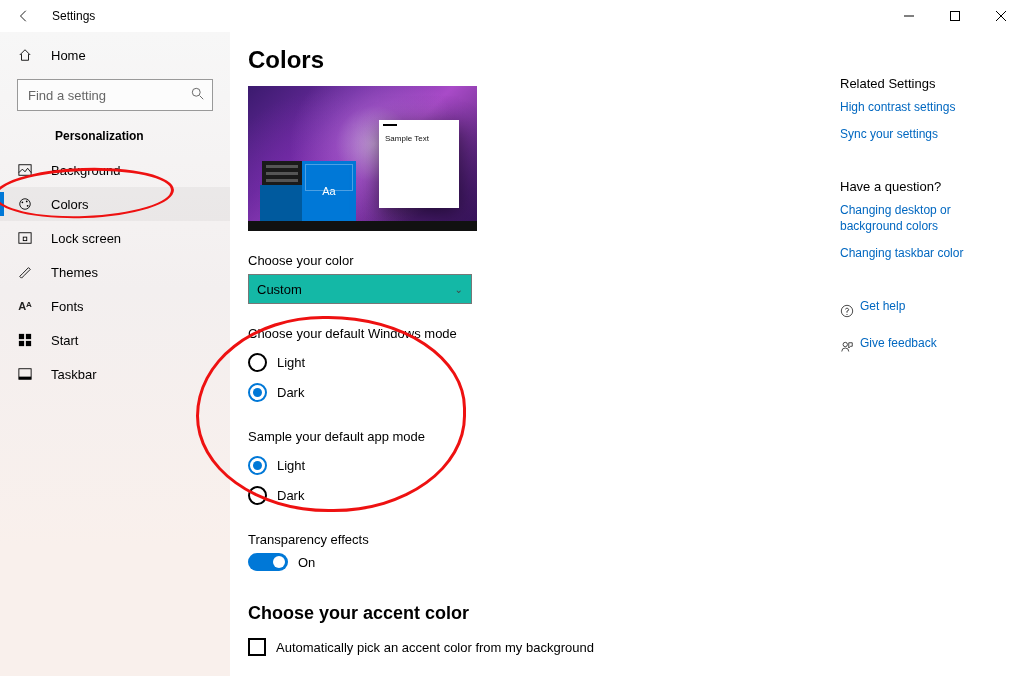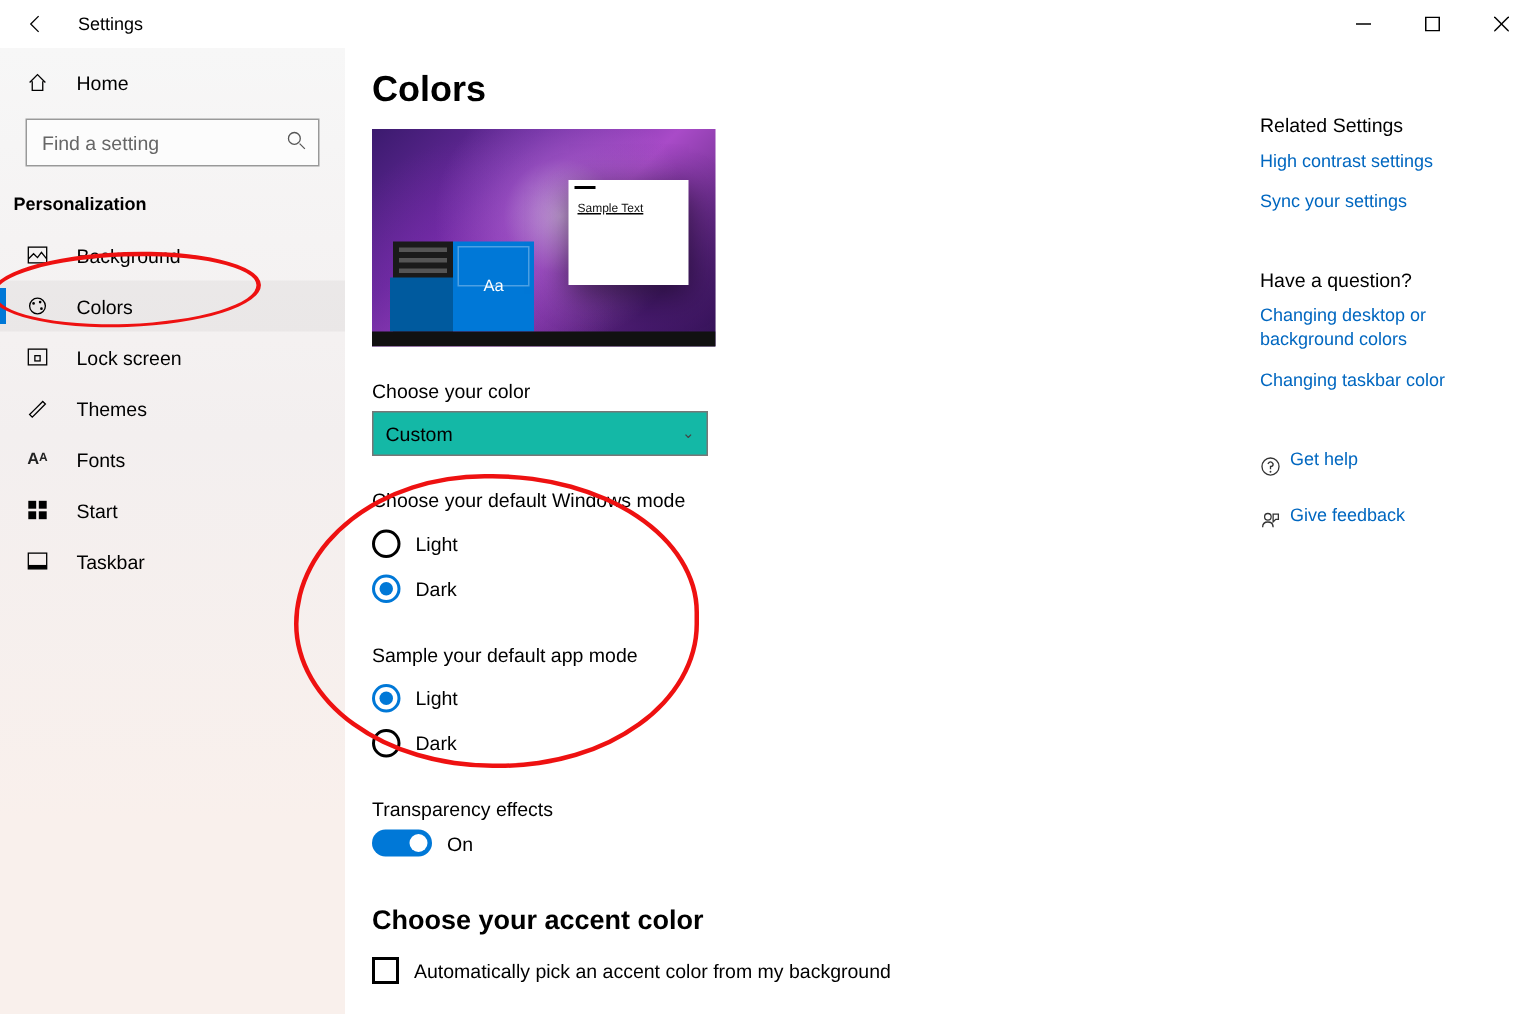--- a/index.html
+++ b/index.html
@@ -12,38 +12,38 @@
   .titlebar .title { font-size:12px; padding-left:4px; }
   .titlebar .winbtns { position:absolute; right:0; top:0; display:flex; }
   .titlebar .winbtn { width:46px; height:32px; display:flex; align-items:center; justify-content:center; font-size:10px; }
 
   
   .sidebar { position:absolute; top:32px; left:0; bottom:0; width:230px; background:linear-gradient(180deg,#f7f7f7 0%, #f3efef 40%, #f9f0ec 80%); padding-top:6px; }
   .home-row, .nav-row { height:34px; display:flex; align-items:center; padding-left:17px; font-size:13px; cursor:default; }
   .home-row .icon, .nav-row .icon { width:16px; display:inline-flex; justify-content:center; margin-right:18px; color:#222; }
   .nav-row.selected { background: rgba(0,0,0,0.04); }
   .nav-row.selected::before { content:""; position:absolute; left:0; width:4px; height:24px; background:#0078d7; margin-top:0; }
-  .section-label { font-size:12px; font-weight:600; padding:12px 9px 10px; }
+  .section-label { font-size:12px; font-weight:600; padding:12px 9px 10px;margin-left:46px; }
   .searchwrap { margin:7px 17px 6px; position:relative; }
   .searchbox { width:100%; height:32px; border:1px solid #999; background:#fcfcfc; padding:0 28px 0 10px; font-size:13px; outline:none; }
   .searchbox::placeholder { color:#666; }
   .searchicon { position:absolute; right:8px; top:8px; color:#555; pointer-events:none; }
 
   
   .main { position:absolute; top:32px; left:230px; right:0; bottom:0; overflow:hidden; padding:14px 0 0 18px; background:#fff; }
   .page-title { font-size:24px; font-weight:600; margin-bottom:12px; }
   .preview { width:229px; height:145px; position:relative; background:linear-gradient(135deg,#3b1a6e 0%, #6a2b9e 30%, #a94bc8 55%, #2a0f4a 100%); overflow:hidden; }
   .preview .cloud { position:absolute; inset:0; background:radial-gradient(circle at 55% 40%, rgba(255,255,255,0.5) 0%, rgba(200,130,230,0.3) 25%, transparent 55%), radial-gradient(circle at 30% 70%, rgba(120,40,170,0.7) 0%, transparent 50%), radial-gradient(circle at 80% 80%, rgba(60,20,100,0.8) 0%, transparent 50%); }
   .preview .taskbar { position:absolute; left:0; right:0; bottom:0; height:10px; background:#111; }
   .preview .start { position:absolute; left:12px; bottom:10px; width:42px; height:36px; background:#005a9e; }
   .preview .start2 { position:absolute; left:54px; bottom:10px; width:54px; height:60px; background:#0078d7; display:flex; align-items:center; justify-content:center; color:#fff; font-size:11px; }
   .preview .start2::after { content:""; position:absolute; left:3px; right:3px; top:3px; height:25px; border:1px solid rgba(255,255,255,0.3); }
   .preview .startlist { position:absolute; left:14px; bottom:10px; width:40px; height:60px; background:#1a1a1a; }
   .preview .startlist span { display:block; height:3px; margin:4px 4px 0 4px; background:#555; }
-  .preview .samplewin { position:absolute; right:18px; top:34px; width:80px; height:70px; background:#fff; box-shadow:0 6px 20px rgba(0,0,0,0.5);text-decoration:underline; }
+  .preview .samplewin { position:absolute; right:18px; top:34px; width:80px; height:88px; background:#fff; box-shadow:0 6px 20px rgba(0,0,0,0.5); }
   .preview .samplewin .bar { height:10px; display:flex; align-items:center; }
   .preview .samplewin .bar::before { content:""; width:14px; height:2px; background:#000; margin-left:4px; }
   .preview .samplewin .txt { font-size:8px; padding:4px 6px; color:#111; }
 
   .lbl { font-size:13px; margin-top:22px; margin-bottom:6px; }
   .combo { width:224px; height:30px; border:1px solid #777; display:flex; align-items:center; justify-content:space-between; padding:0 8px; font-size:13px; background:#14b8a6; }
   .combo .chev { font-size:10px; color:#444; }
 
   .radio-row { display:flex; align-items:center; height:30px; font-size:13px; }
   .radio { width:19px; height:19px; border:2px solid #000; border-radius:50%; margin-right:10px; display:inline-flex; align-items:center; justify-content:center; }

